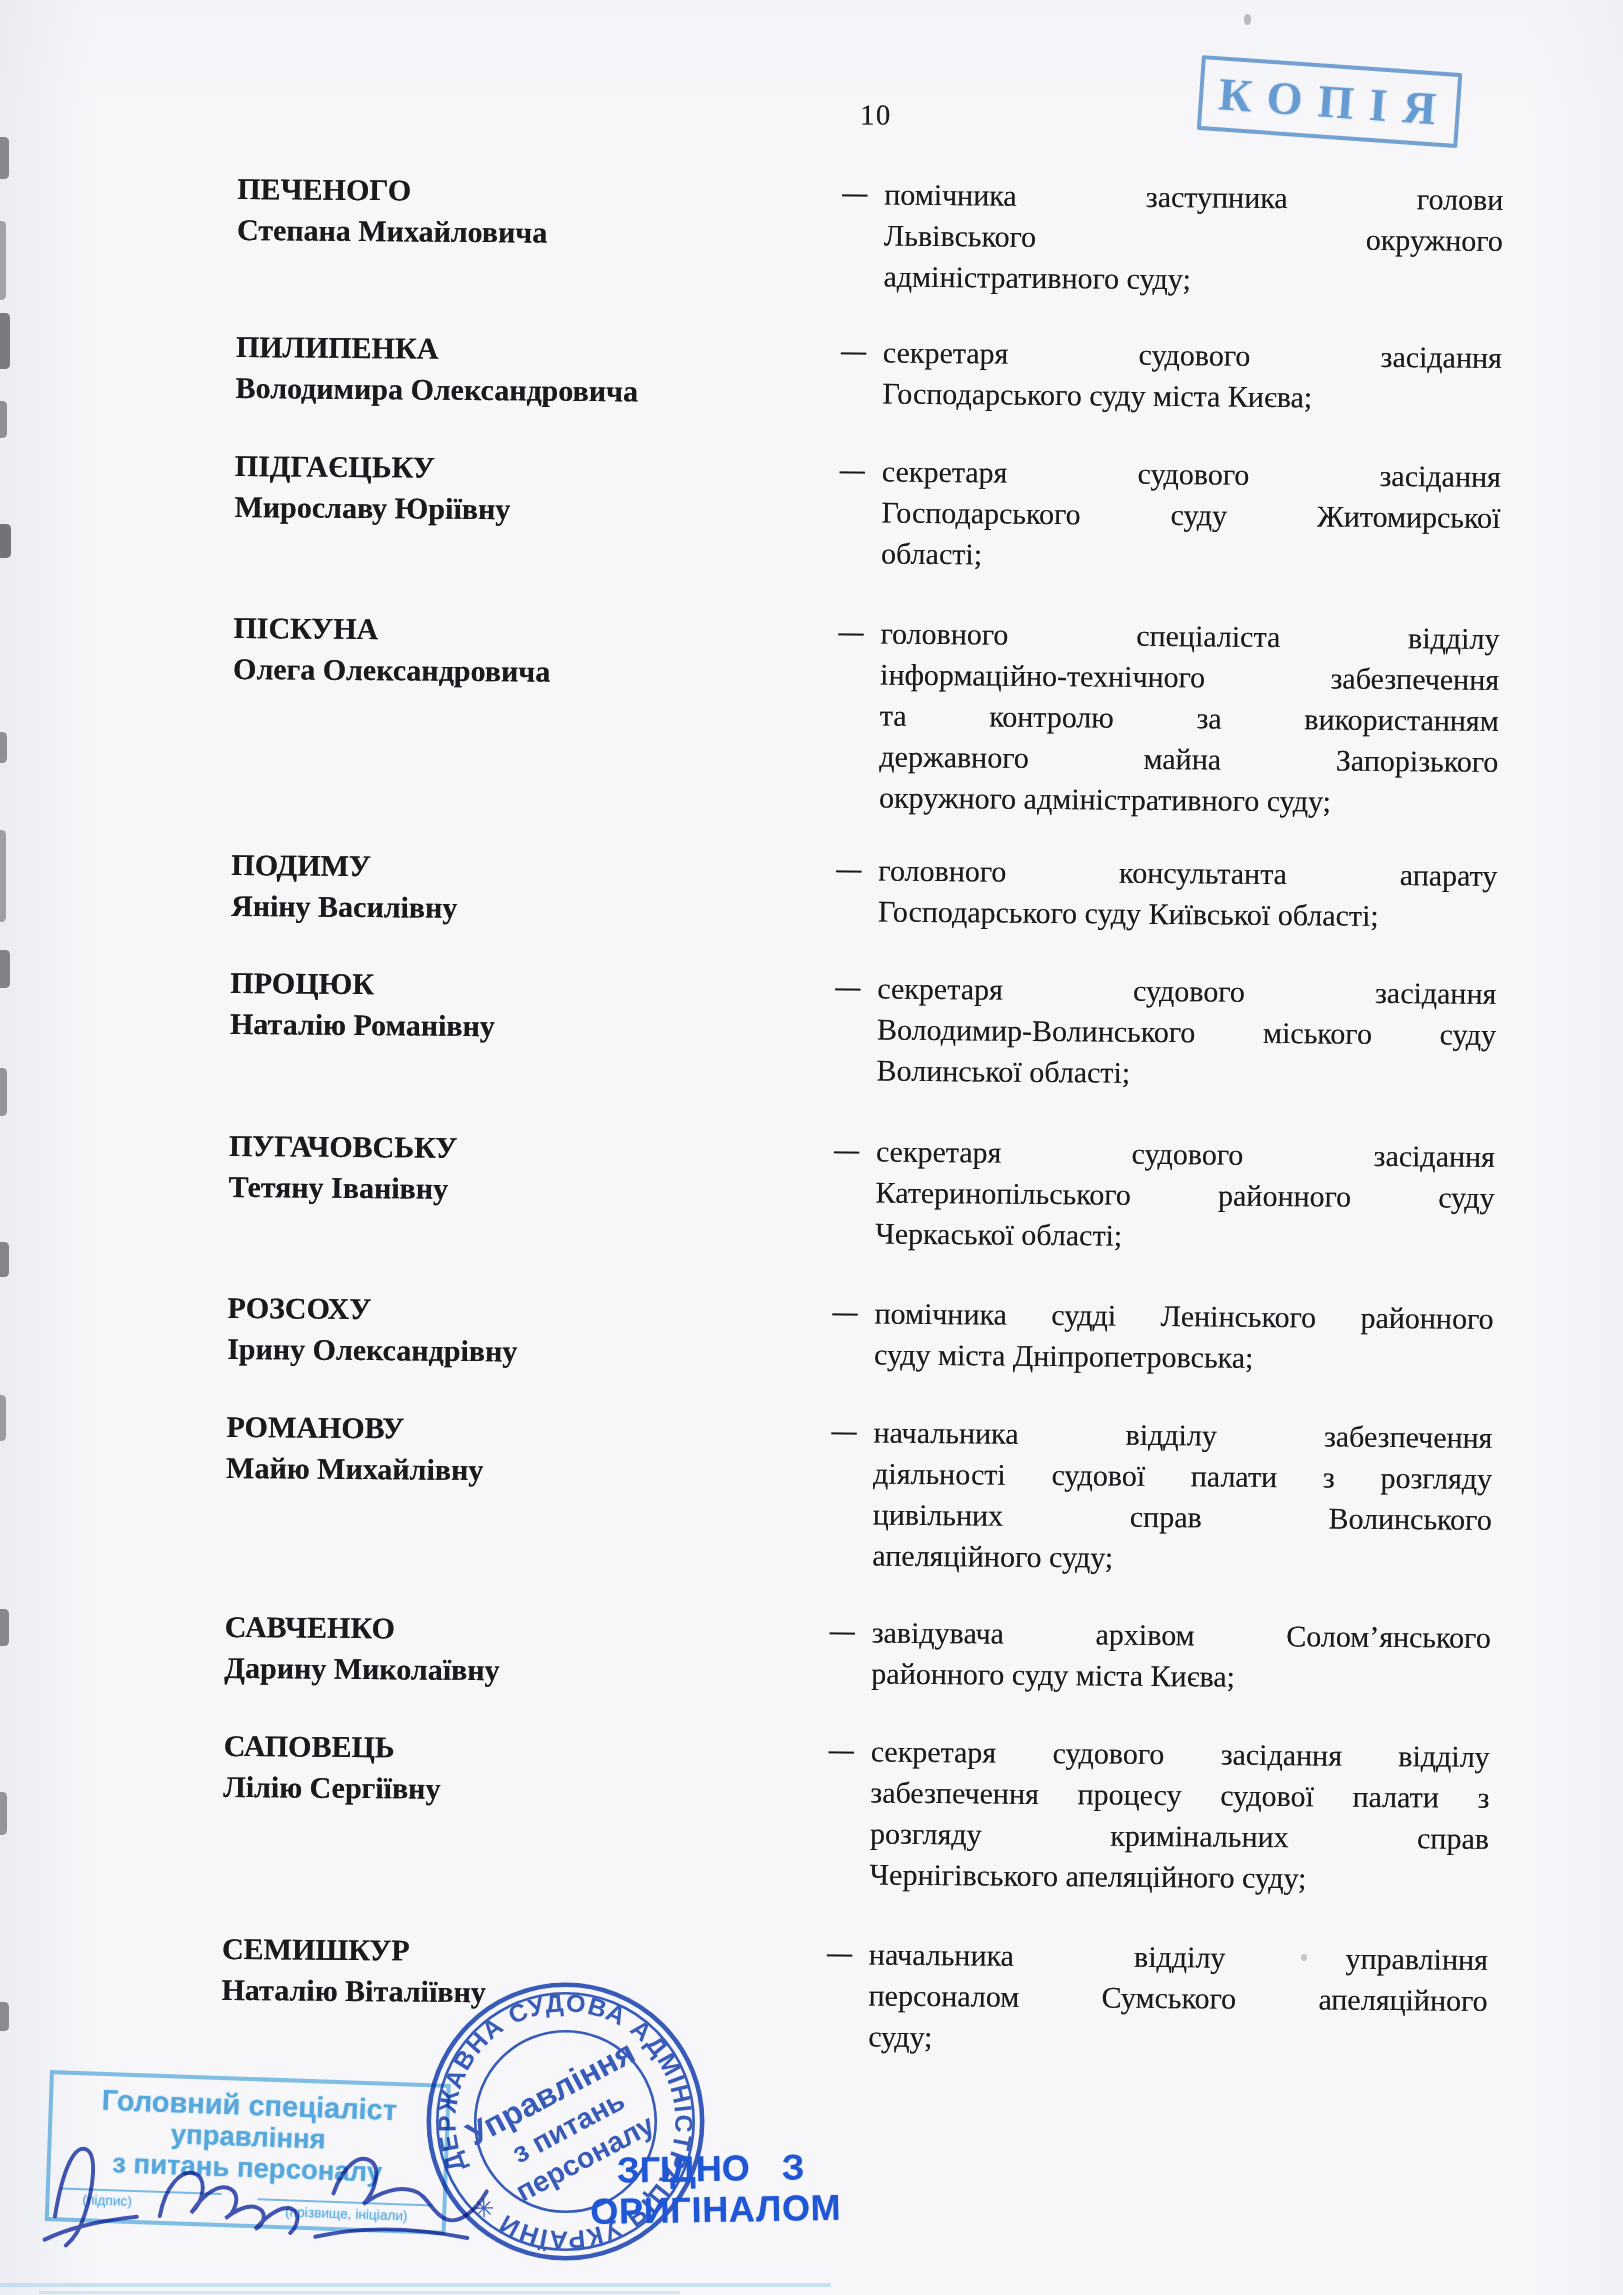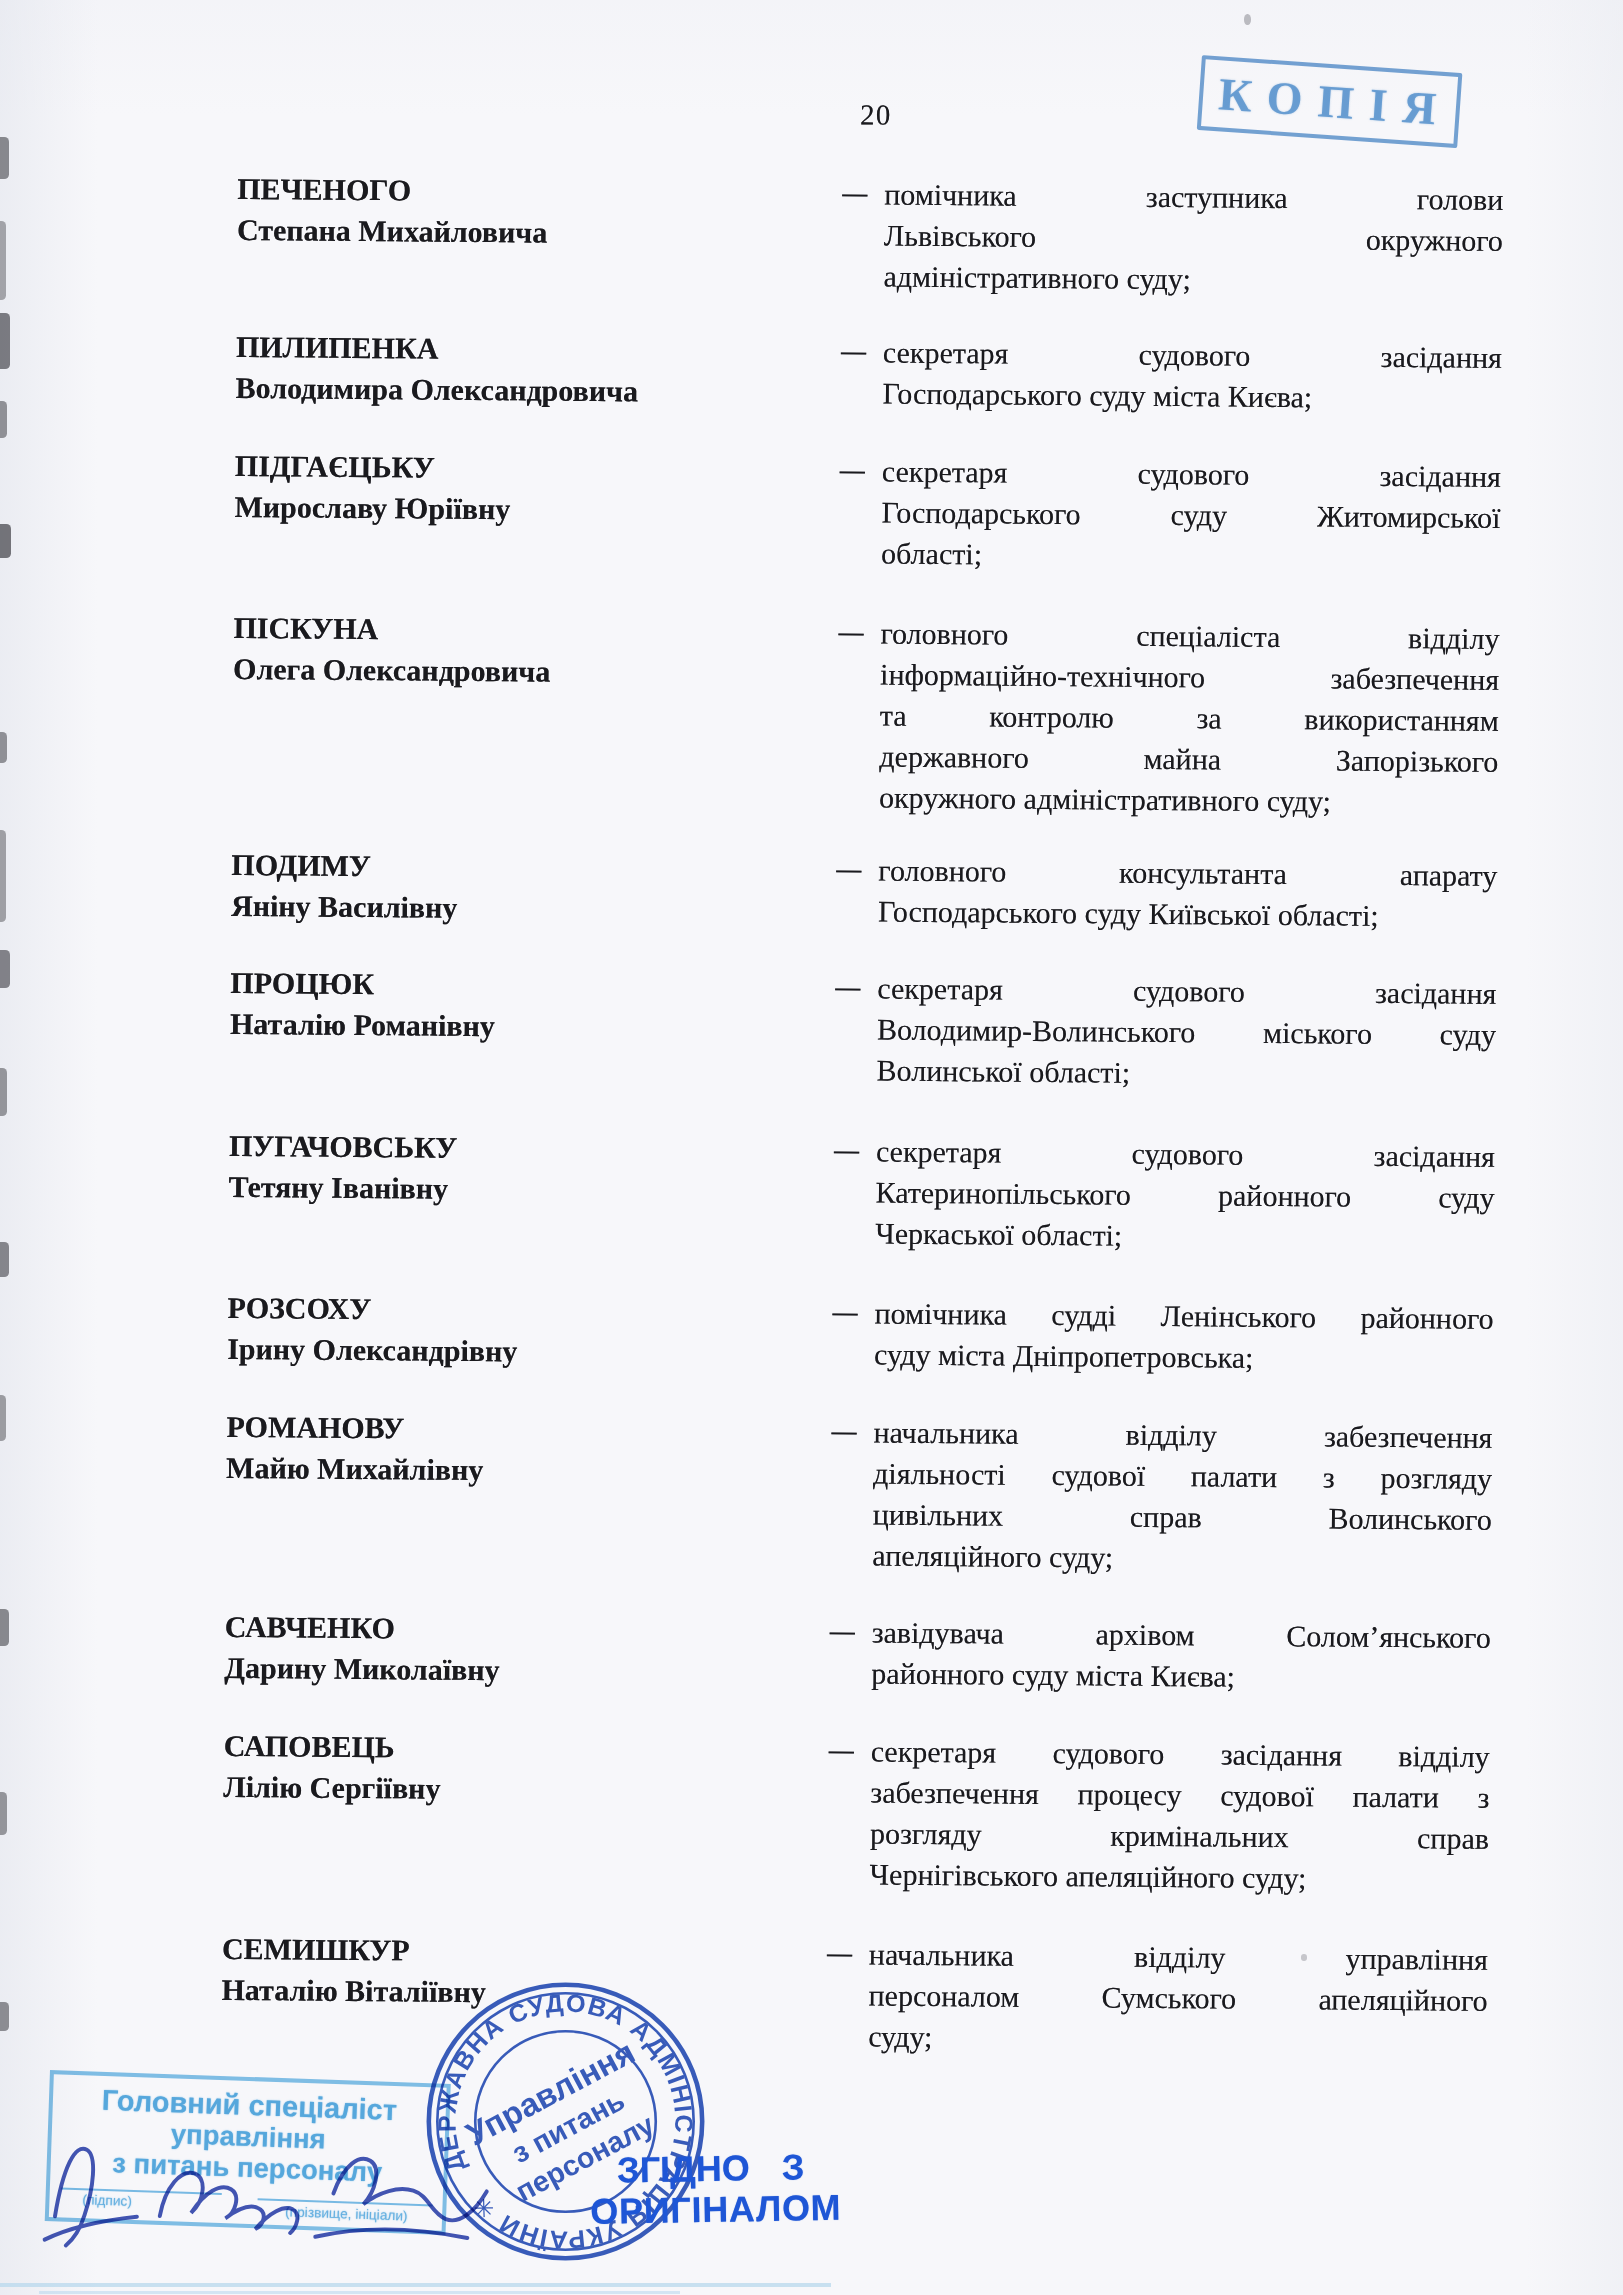--- a/index.html
+++ b/index.html
@@ -65,21 +65,21 @@
   .mark{position:absolute;left:0;background:#34343a;border-radius:0 4.6px 4.6px 0;}
   .speck{position:absolute;background:#8a8a92;border-radius:50%;}
   .bstreak{position:absolute;background:#bcd9ee;}
 </style>
 </head>
 <body>
 
 <div id="page">
 
   <div id="textlayer">
-    <div class="pagenum">20</div>
+    <div class="pagenum">10</div>
     <div id="entries">
         <div class="entry" style="top: 173px;">
           <div class="ename">
             <div class="surname">ПЕЧЕНОГО</div>
             <div class="given">Степана Михайловича</div>
           </div>
           <div class="edesc">
             <span class="dash">—</span>
             <div class="lines">
               <div class="pline">помічника заступника голови</div>

